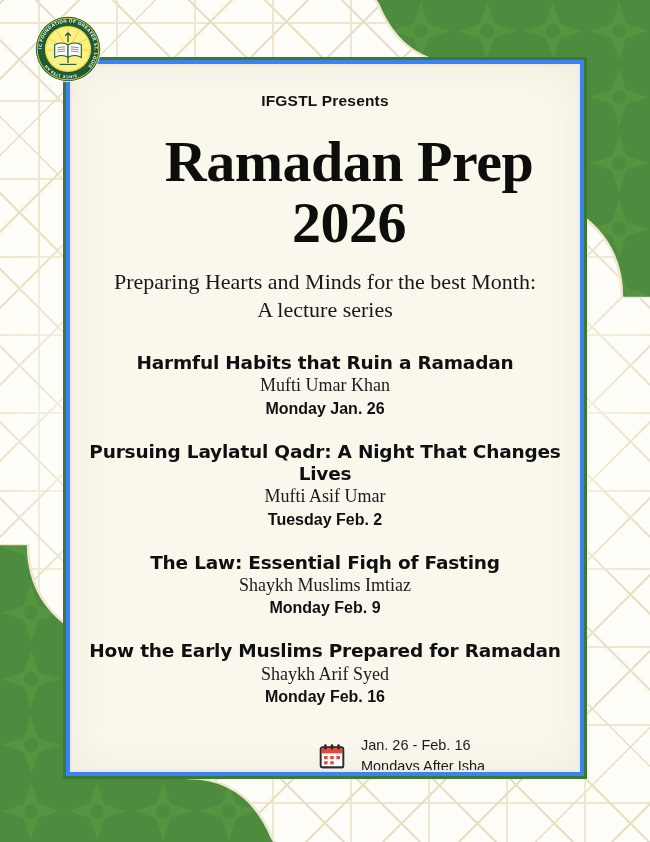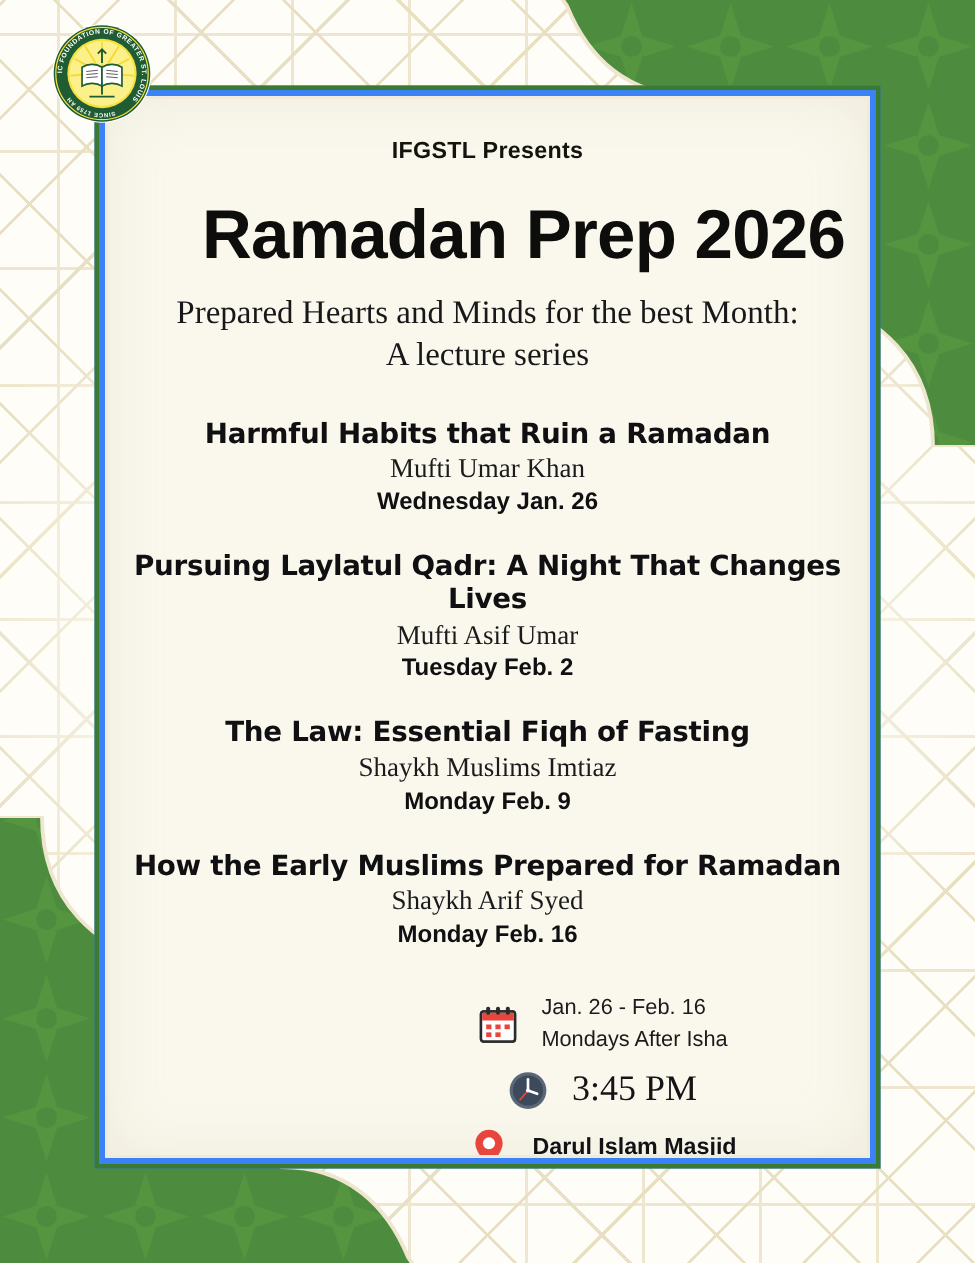--- a/index.html
+++ b/index.html
@@ -108,23 +108,23 @@
 
   .presents {
     font-family: "Liberation Sans", sans-serif;
     font-weight: bold;
     font-size: 15.5px;
     letter-spacing: .2px;
     color: #14140f;
   }
 
   .main-title {
-    font-family: Liberation Sans, sans-serif;
+    font-family: Liberation Serif, serif;
     font-weight: bold;
-    font-size: 46px;
+    font-size: 58px;
     letter-spacing: -0.5px;
     color: #0d0d0c;
     margin-top: 22px;
     line-height: 1.05;
     margin-left: 48px;
   }
 
   .subtitle {
     font-family: "Liberation Serif", serif;
     font-size: 22px;
@@ -280,30 +280,30 @@
     <div class="panel-mid">
       <div class="panel-inner">
 
         <div class="content">
 
           <div class="presents">IFGSTL Presents</div>
 
           <div class="main-title">Ramadan Prep 2026</div>
 
           <div class="subtitle">
-            <div>Prepared Hearts and Minds for the best Month:</div>
+            <div>Preparing Hearts and Minds for the best Month:</div>
             <div>A lecture series</div>
           </div>
 
           <div class="lectures">
 
             <div class="lecture">
               <div class="lec-title">Harmful Habits that Ruin a Ramadan</div>
               <div class="lec-speaker">Mufti Umar Khan</div>
-              <div class="lec-date">Wednesday Jan. 26</div>
+              <div class="lec-date">Monday Jan. 26</div>
             </div>
 
             <div class="lecture">
               <div class="lec-title">Pursuing Laylatul Qadr: A Night That Changes Lives</div>
               <div class="lec-speaker">Mufti Asif Umar</div>
               <div class="lec-date">Tuesday Feb. 2</div>
             </div>
 
             <div class="lecture">
               <div class="lec-title">The Law: Essential Fiqh of Fasting</div>

